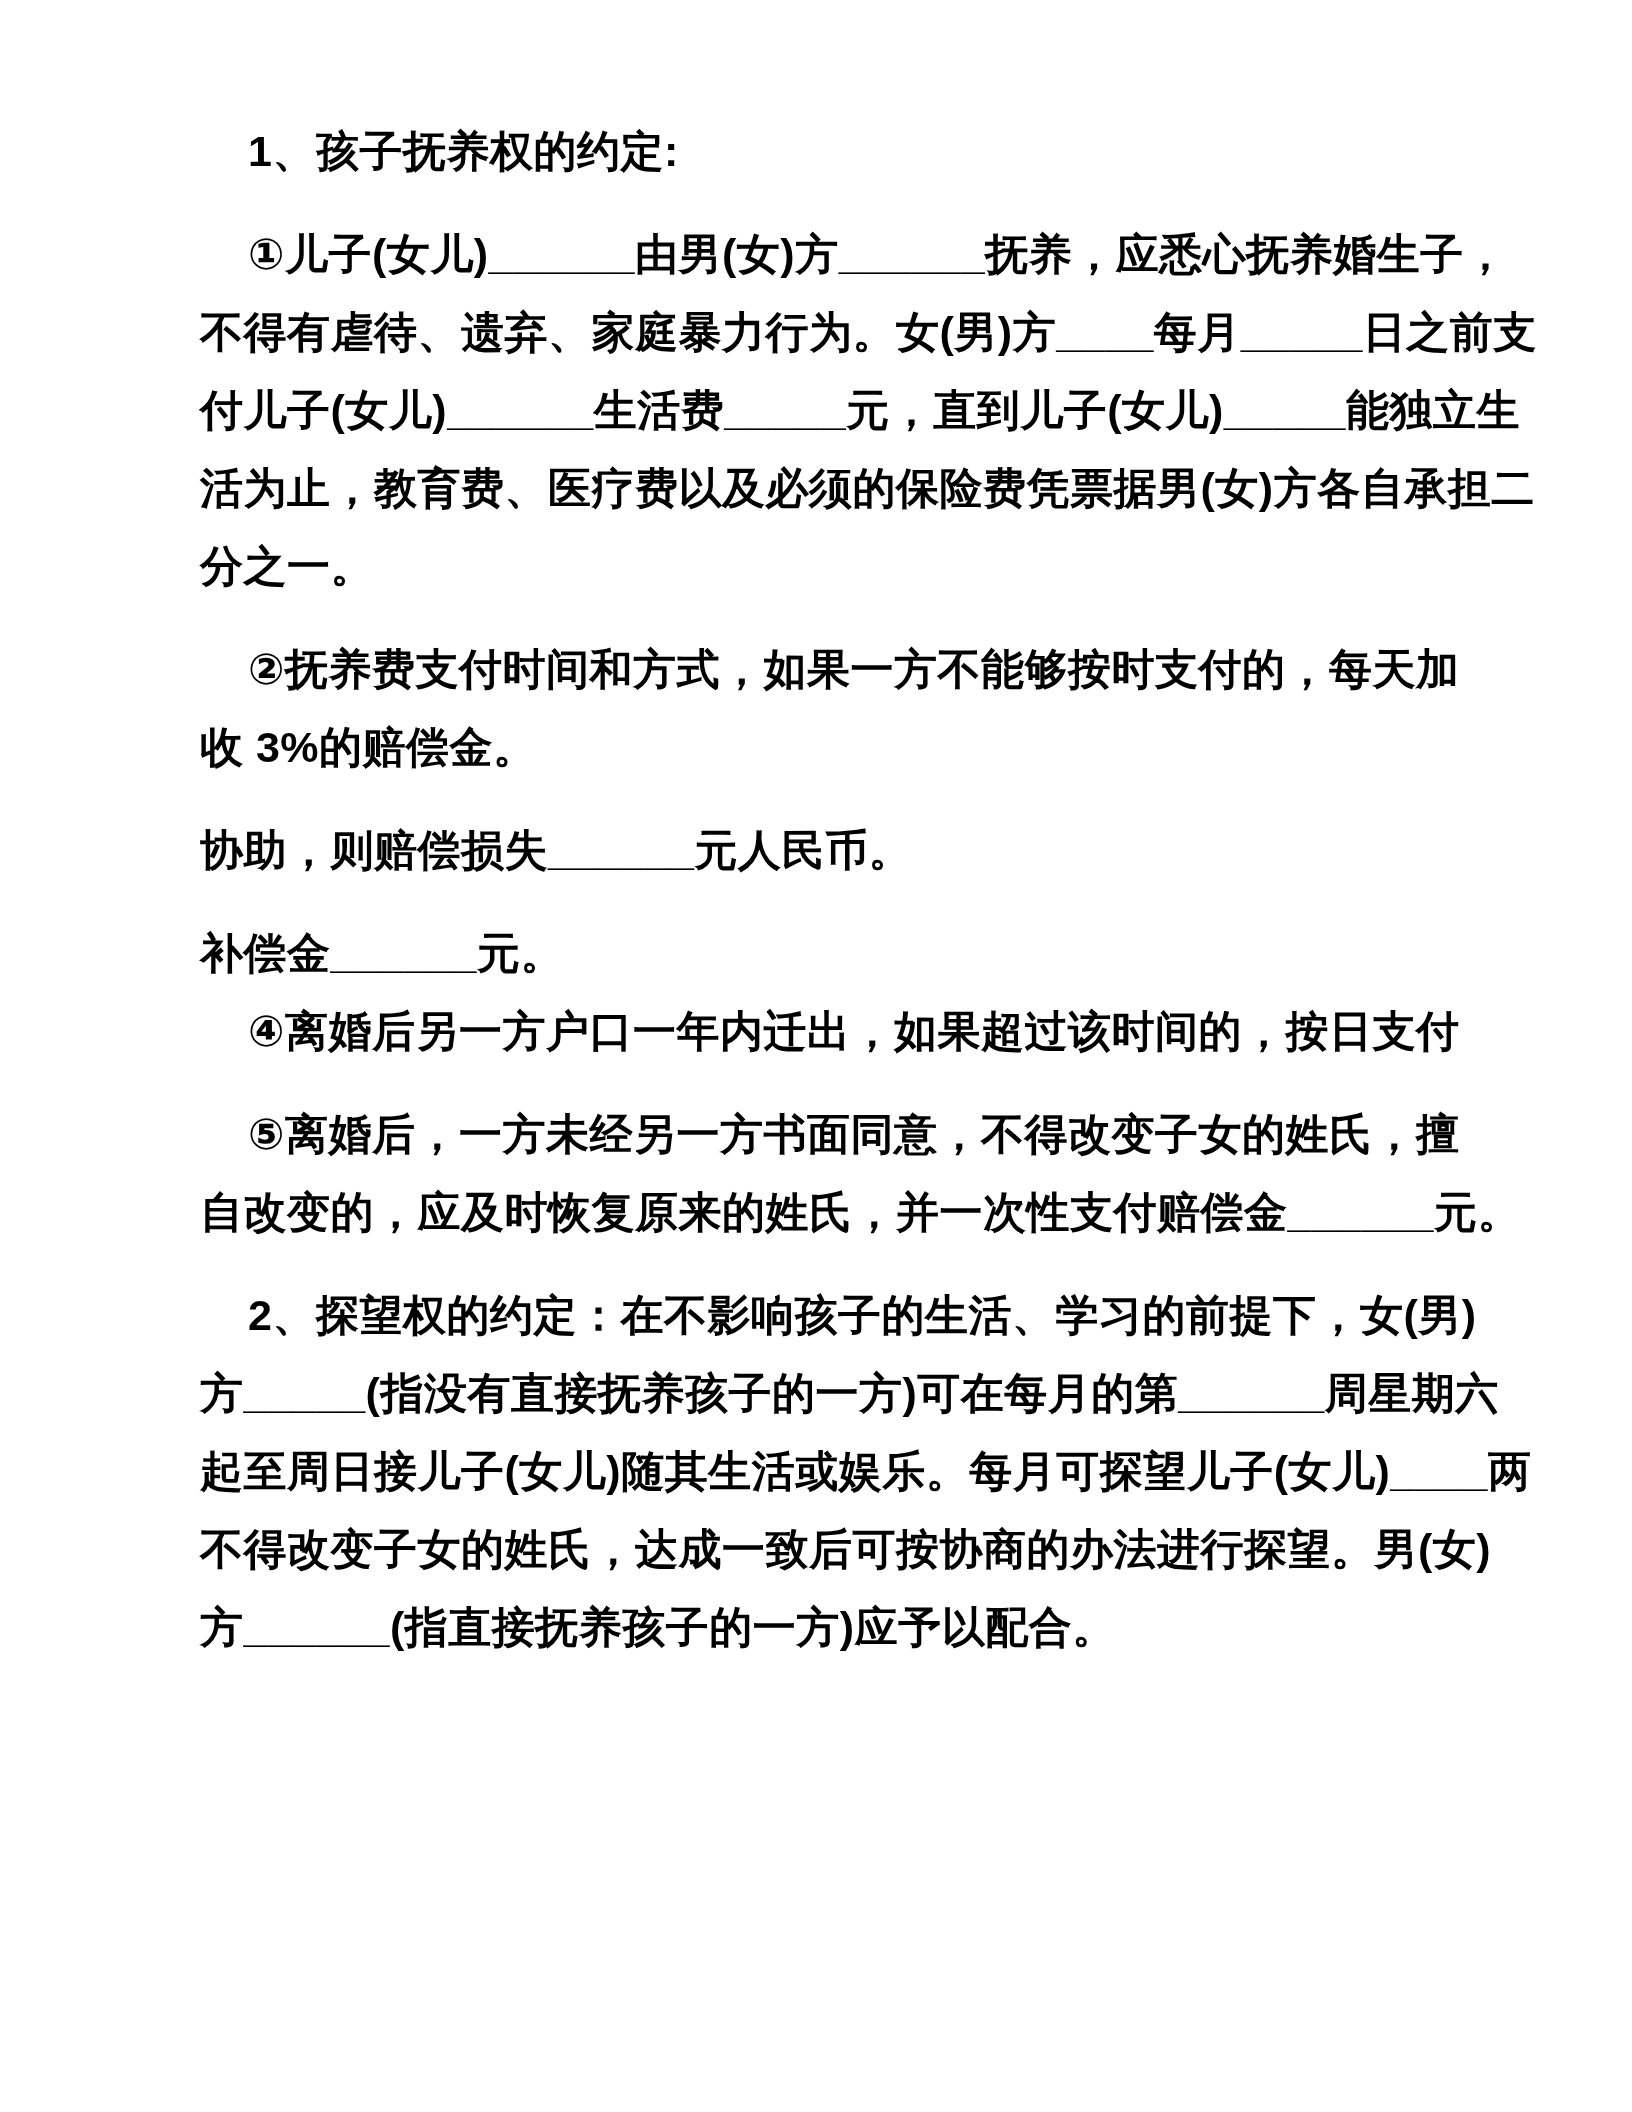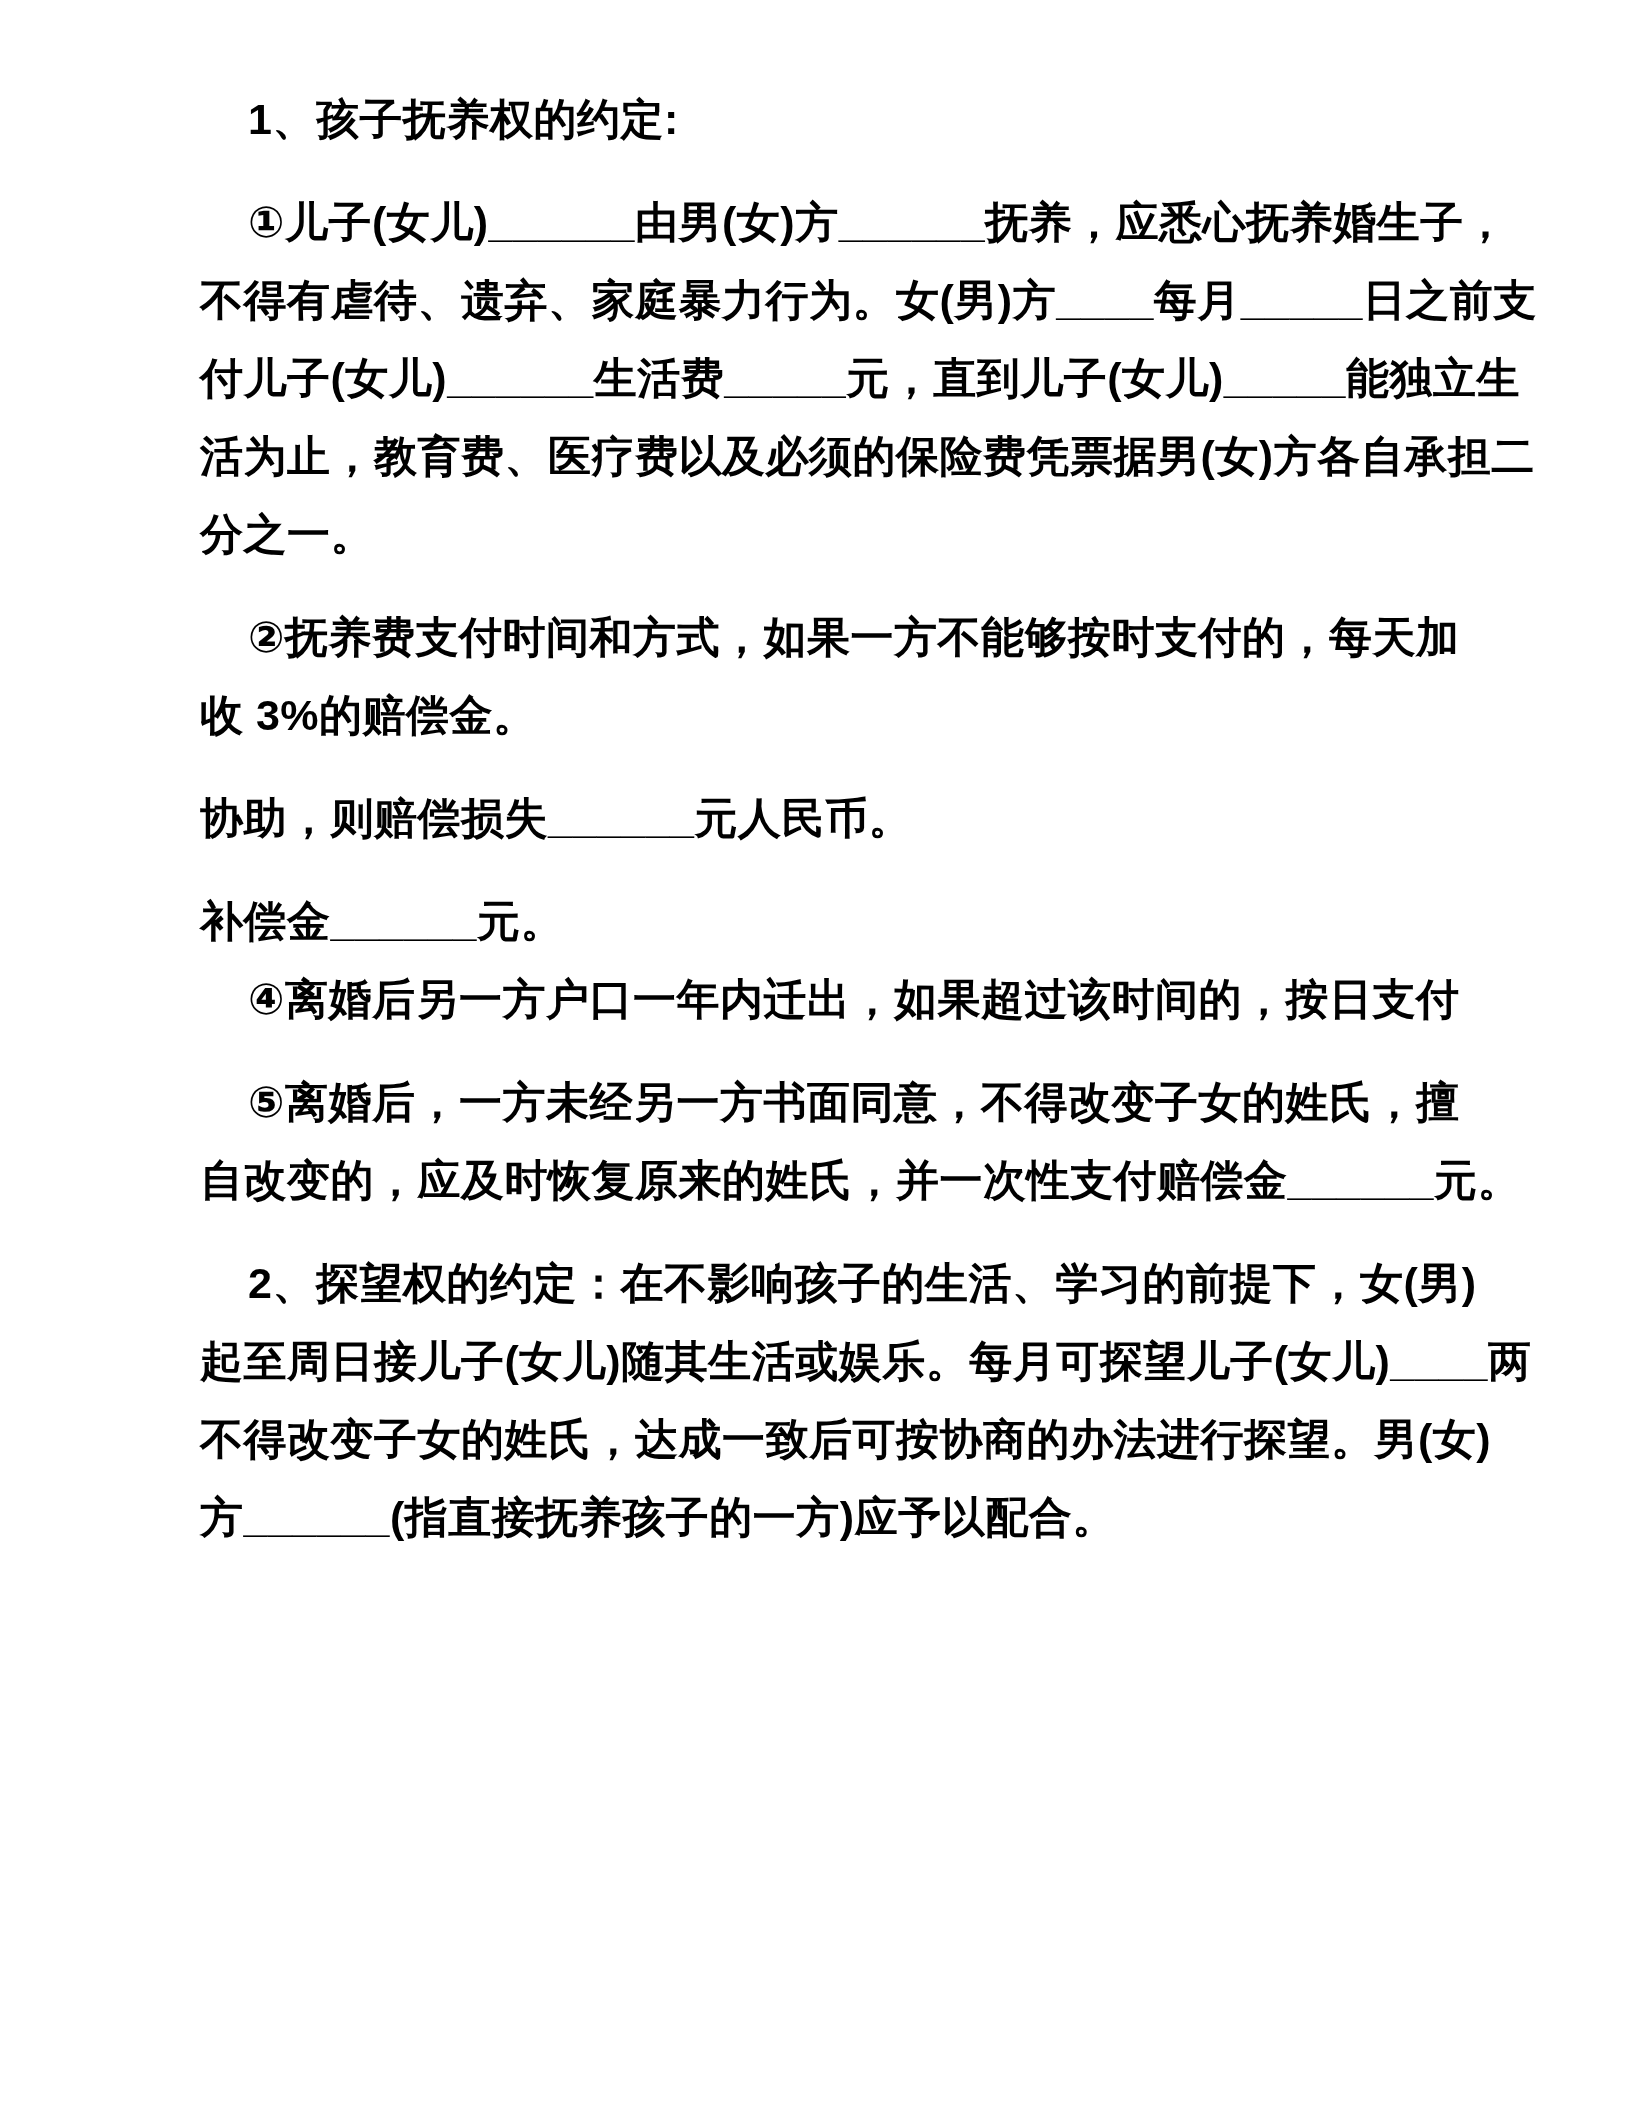--- a/index.html
+++ b/index.html
@@ -10,21 +10,21 @@
   body {
     width: 1632px;
     height: 2112px;
     overflow: hidden;
   }
   .page {
     box-sizing: border-box;
     width: 1632px;
     height: 2112px;
     background: #ffffff;
-    padding: 80px 220px 0 200px;
+    padding: 112px 220px 0 200px;
     font-family: "Liberation Sans", "DejaVu Sans", sans-serif;
     font-weight: 700;
     font-size: 43px;
     color: #000000;
   }
   .para {
     margin: 0 0 25px 0;
     padding: 0;
   }
   .line {
@@ -68,18 +68,19 @@
     <span class="line indent">④离婚后另一方户口一年内迁出，如果超过该时间的，按日支付</span>
   </p>
 
   <p class="para">
     <span class="line indent">⑤离婚后，一方未经另一方书面同意，不得改变子女的姓氏，擅</span>
     <span class="line">自改变的，应及时恢复原来的姓氏，并一次性支付赔偿金______元。</span>
   </p>
 
   <p class="para">
     <span class="line indent">2、探望权的约定：在不影响孩子的生活、学习的前提下，女(男)</span>
+    <span class="line">方_____(指没有直接抚养孩子的一方)可在每月的第______周星期六</span>
     <span class="line">起至周日接儿子(女儿)随其生活或娱乐。每月可探望儿子(女儿)____两</span>
     <span class="line">不得改变子女的姓氏，达成一致后可按协商的办法进行探望。男(女)</span>
     <span class="line">方______(指直接抚养孩子的一方)应予以配合。</span>
   </p>
 
 </div>
 
 </body></html>

